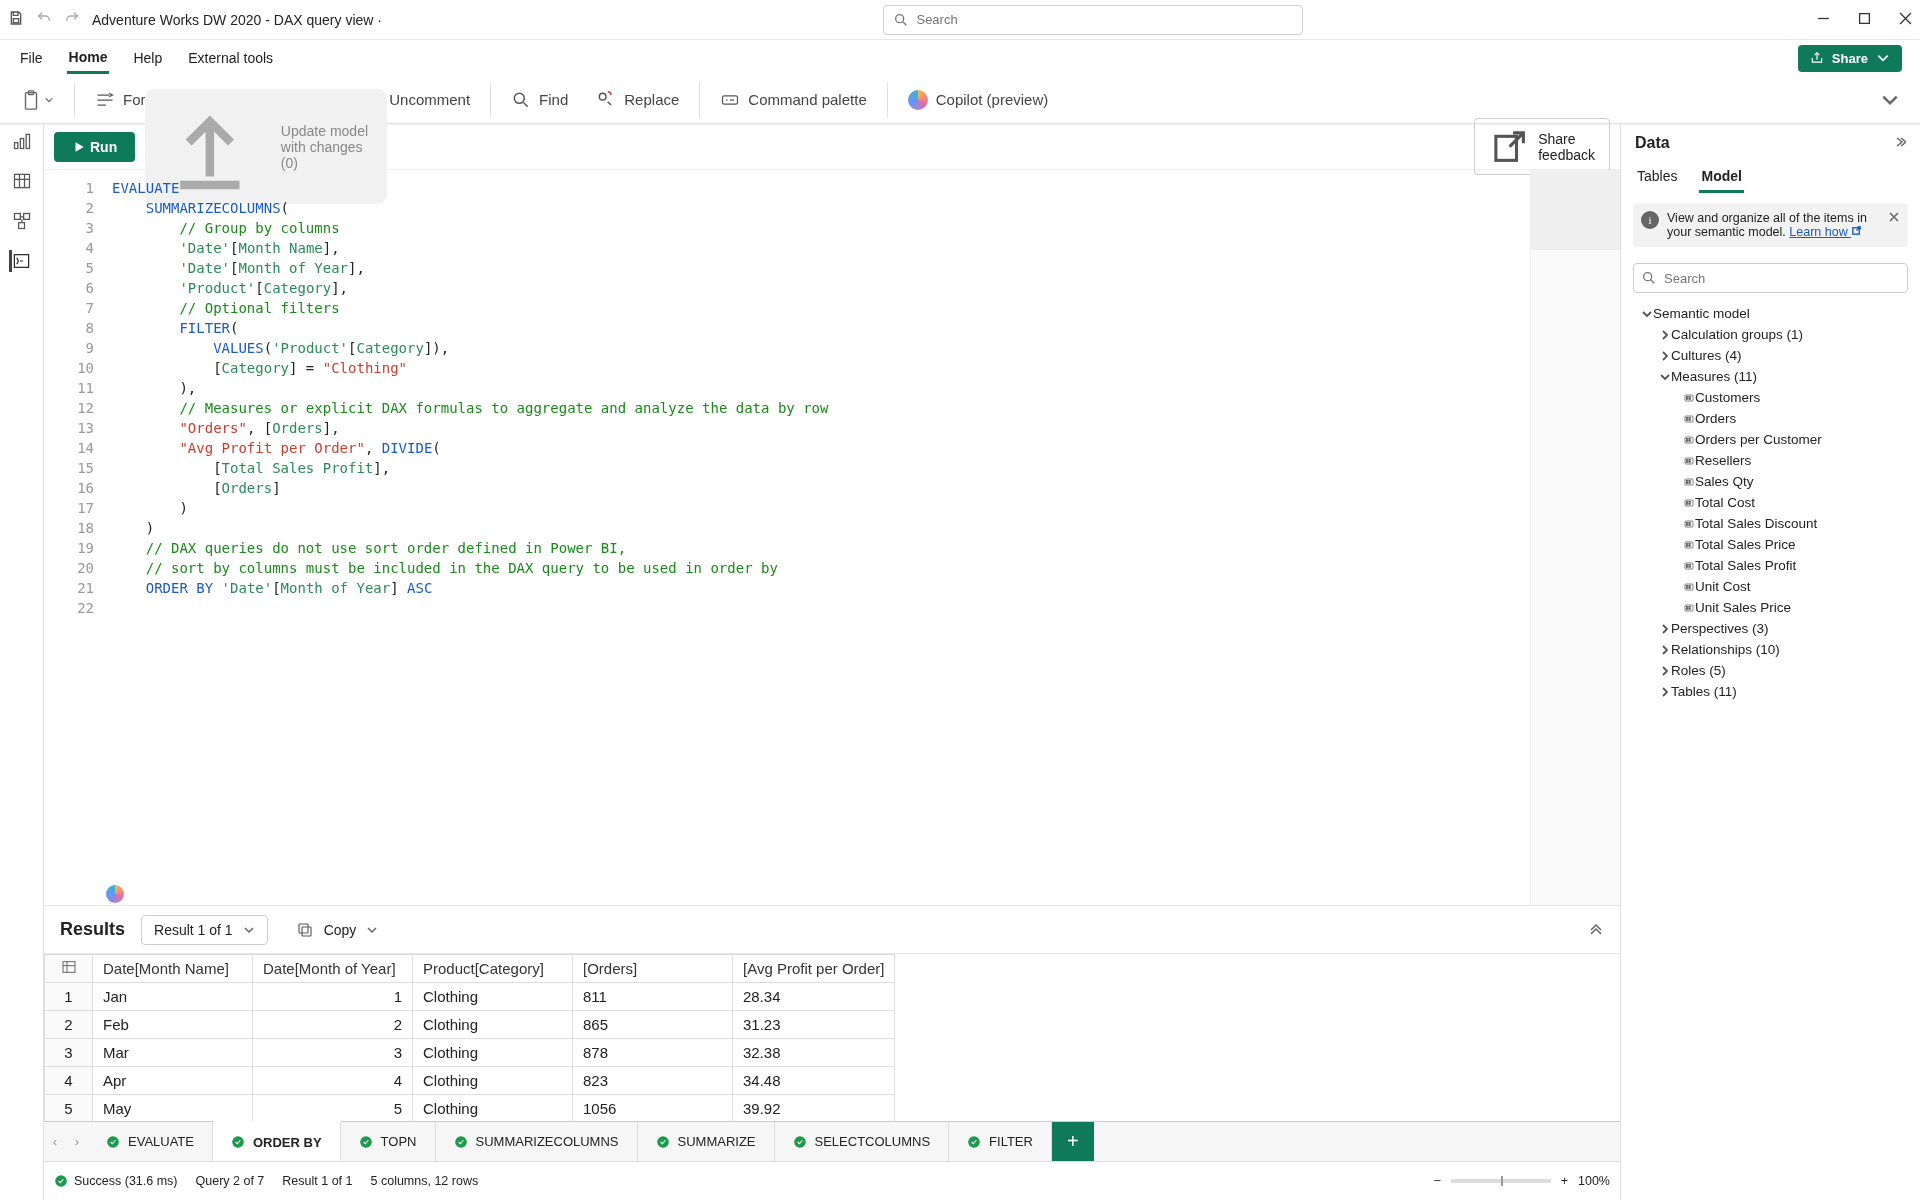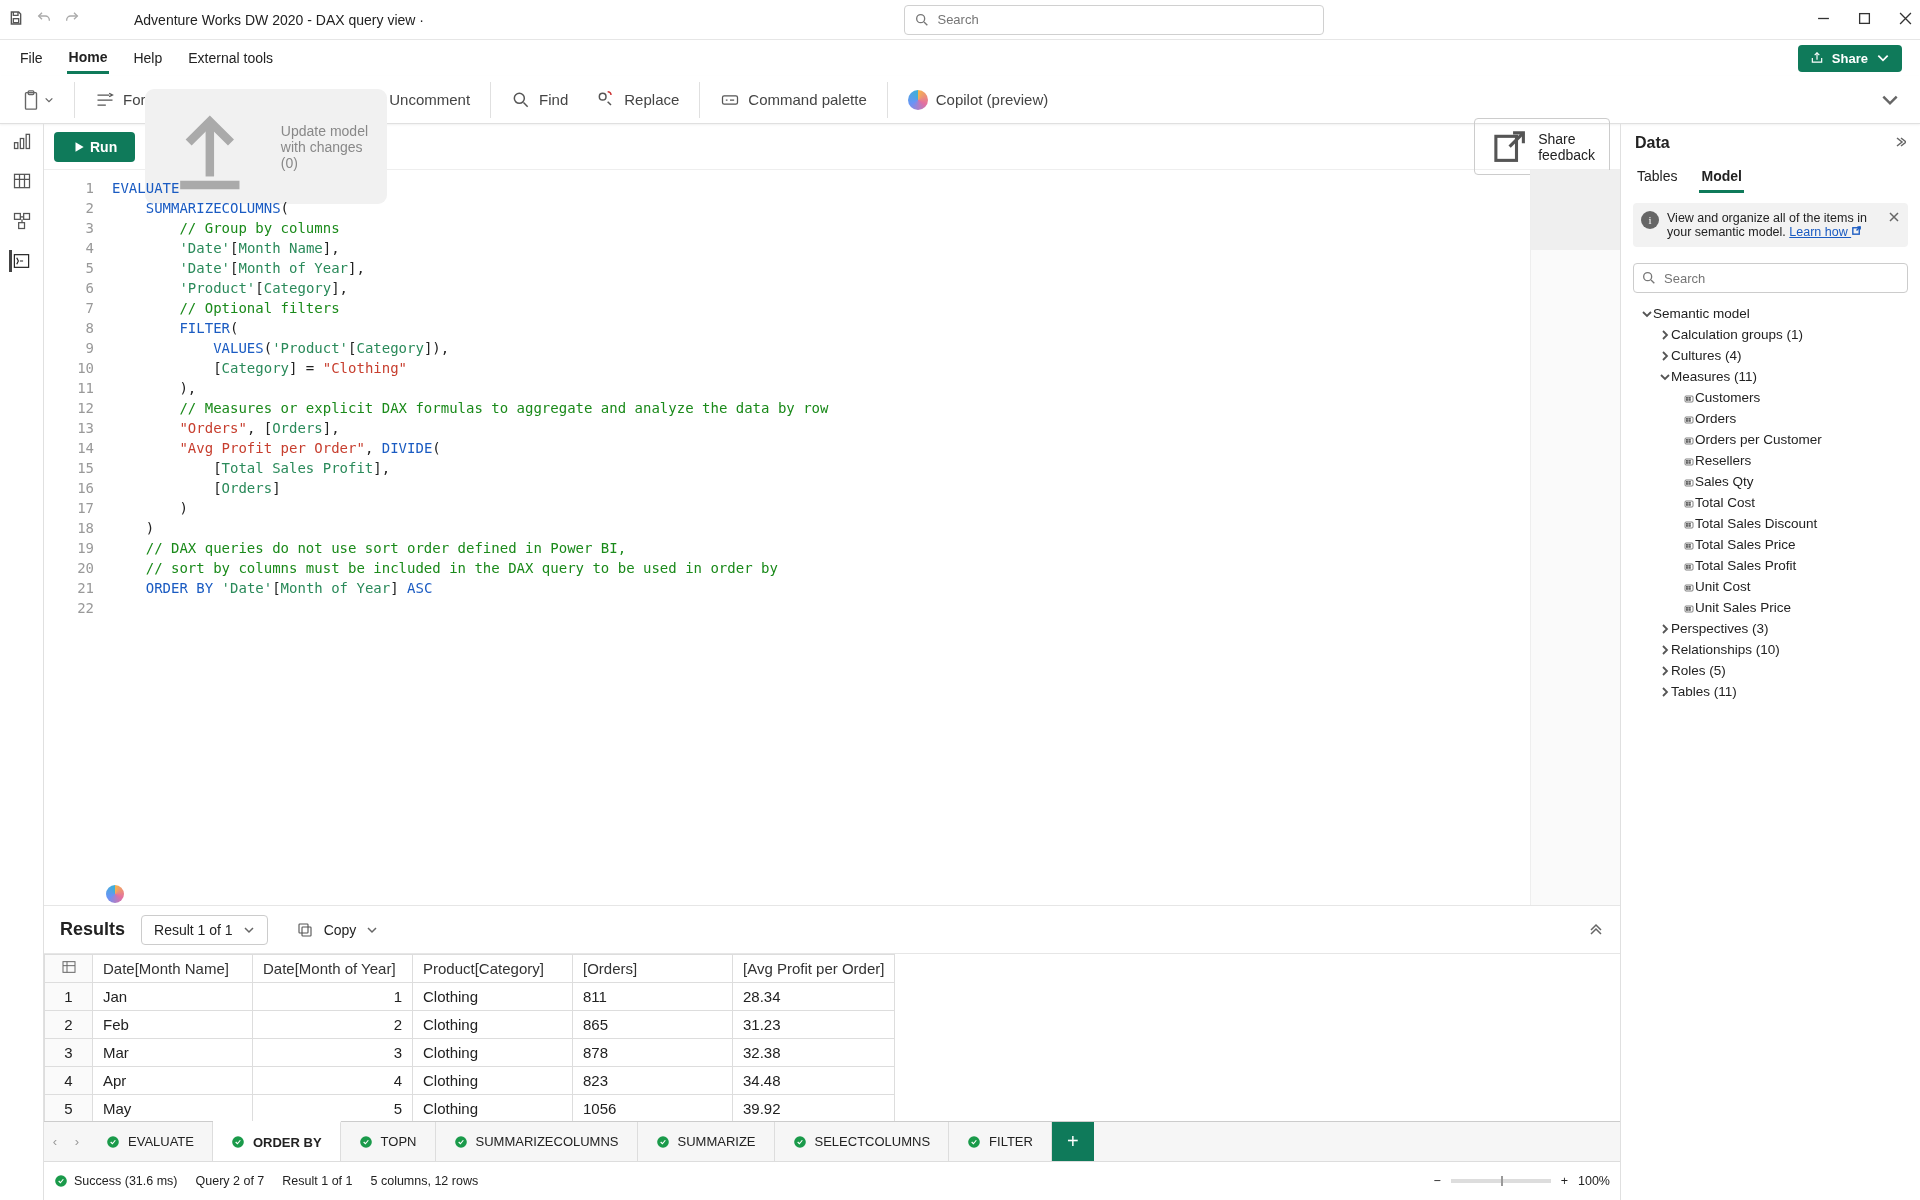--- a/index.html
+++ b/index.html
@@ -8,21 +8,21 @@
   font-size: 13px;
   color: #222;
   background: #fff;
   width: 1920px;
   height: 1200px;
   overflow: hidden;
   display: flex;
   flex-direction: column;
 }
 
-.titlebar { height: 40px; display: flex; align-items: center; padding: 0 8px; border-bottom: 1px solid #e6e6e6; gap: 42px; }
+.titlebar { height: 40px; display: flex; align-items: center; padding: 0 8px; border-bottom: 1px solid #e6e6e6; }
 .titlebar .qa-icons { display: flex; align-items: center; gap: 12px; margin-right: 8px; }
 .titlebar .qa-icons svg { width: 16px; height: 16px; }
 .titlebar .filename { margin-left: 4px; color: #222; font-size: 14px; }
 .titlebar .search { margin-left: auto; margin-right: auto; position: relative; }
 .titlebar .search input {
   width: 420px; height: 30px; border: 1px solid #d0d0d0; border-radius: 4px;
   padding: 0 10px 0 32px; background: #fff; font-size: 13px; color: #666;
 }
 .titlebar .search svg { position: absolute; left: 10px; top: 7px; width: 16px; height: 16px; }
 .titlebar .winctrls { display: flex; align-items: center; gap: 28px; margin-left: 12px; }
@@ -117,21 +117,21 @@
 .datapane .info .iicon { position:absolute; left:8px; top:8px; width:18px;height:18px;border-radius:50%;background:#666;color:#fff;display:flex;align-items:center;justify-content:center;font-size:11px;font-family:Georgia,serif;}
 .datapane .info a { color:#1a5bc2; text-decoration:underline;}
 .datapane .search { margin:6px 12px; position:relative;}
 .datapane .search input { width:100%; height:30px; border:1px solid #ccc; border-radius:4px; padding:0 8px 0 30px; font-size:13px;}
 .datapane .search svg { position:absolute; left:8px; top:7px; width:16px; height:16px;}
 .datapane .tree { flex:1; overflow:auto; padding:4px 0 8px 6px; font-size:13.5px;}
 .datapane .node { display:flex; align-items:center; gap:0; padding:3px 8px; cursor:pointer;}
 .datapane .node svg { width:12px; height:12px; flex-shrink:0;}
 .datapane .lvl1 { padding-left:14px;}
 .datapane .lvl2 { padding-left:32px;}
-.datapane .lvl3 { padding-left:56px;align-items:flex-end;}
+.datapane .lvl3 { padding-left:56px;}
 .datapane .measure-icon { width:15px; height:15px; }
 </style>
 </head>
 <body>
 
 <div class="titlebar">
   <div class="qa-icons">
     <span><svg viewBox="0 0 24 24" fill="none" stroke="#555" stroke-width="2">
           <path d="M5 3h11l3 3v15H5z"></path>
           <path d="M8 3v5h7V3"></path>

